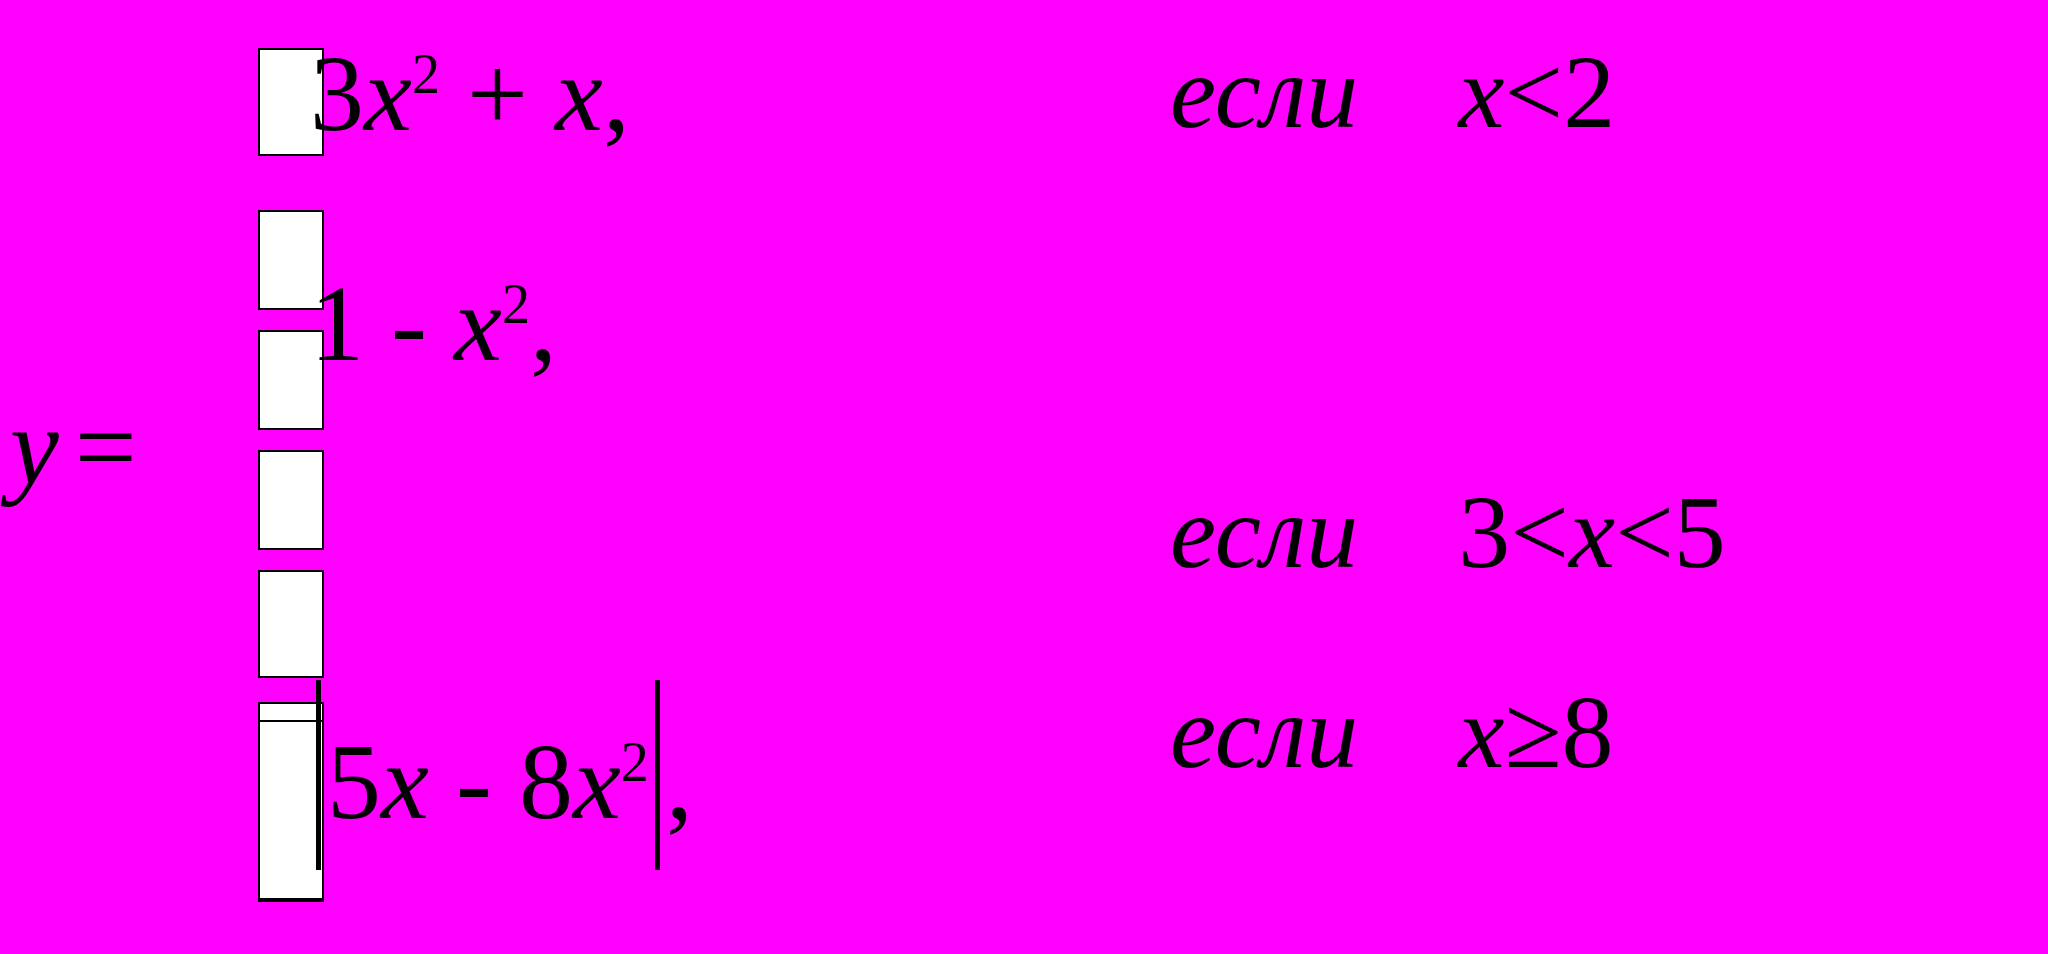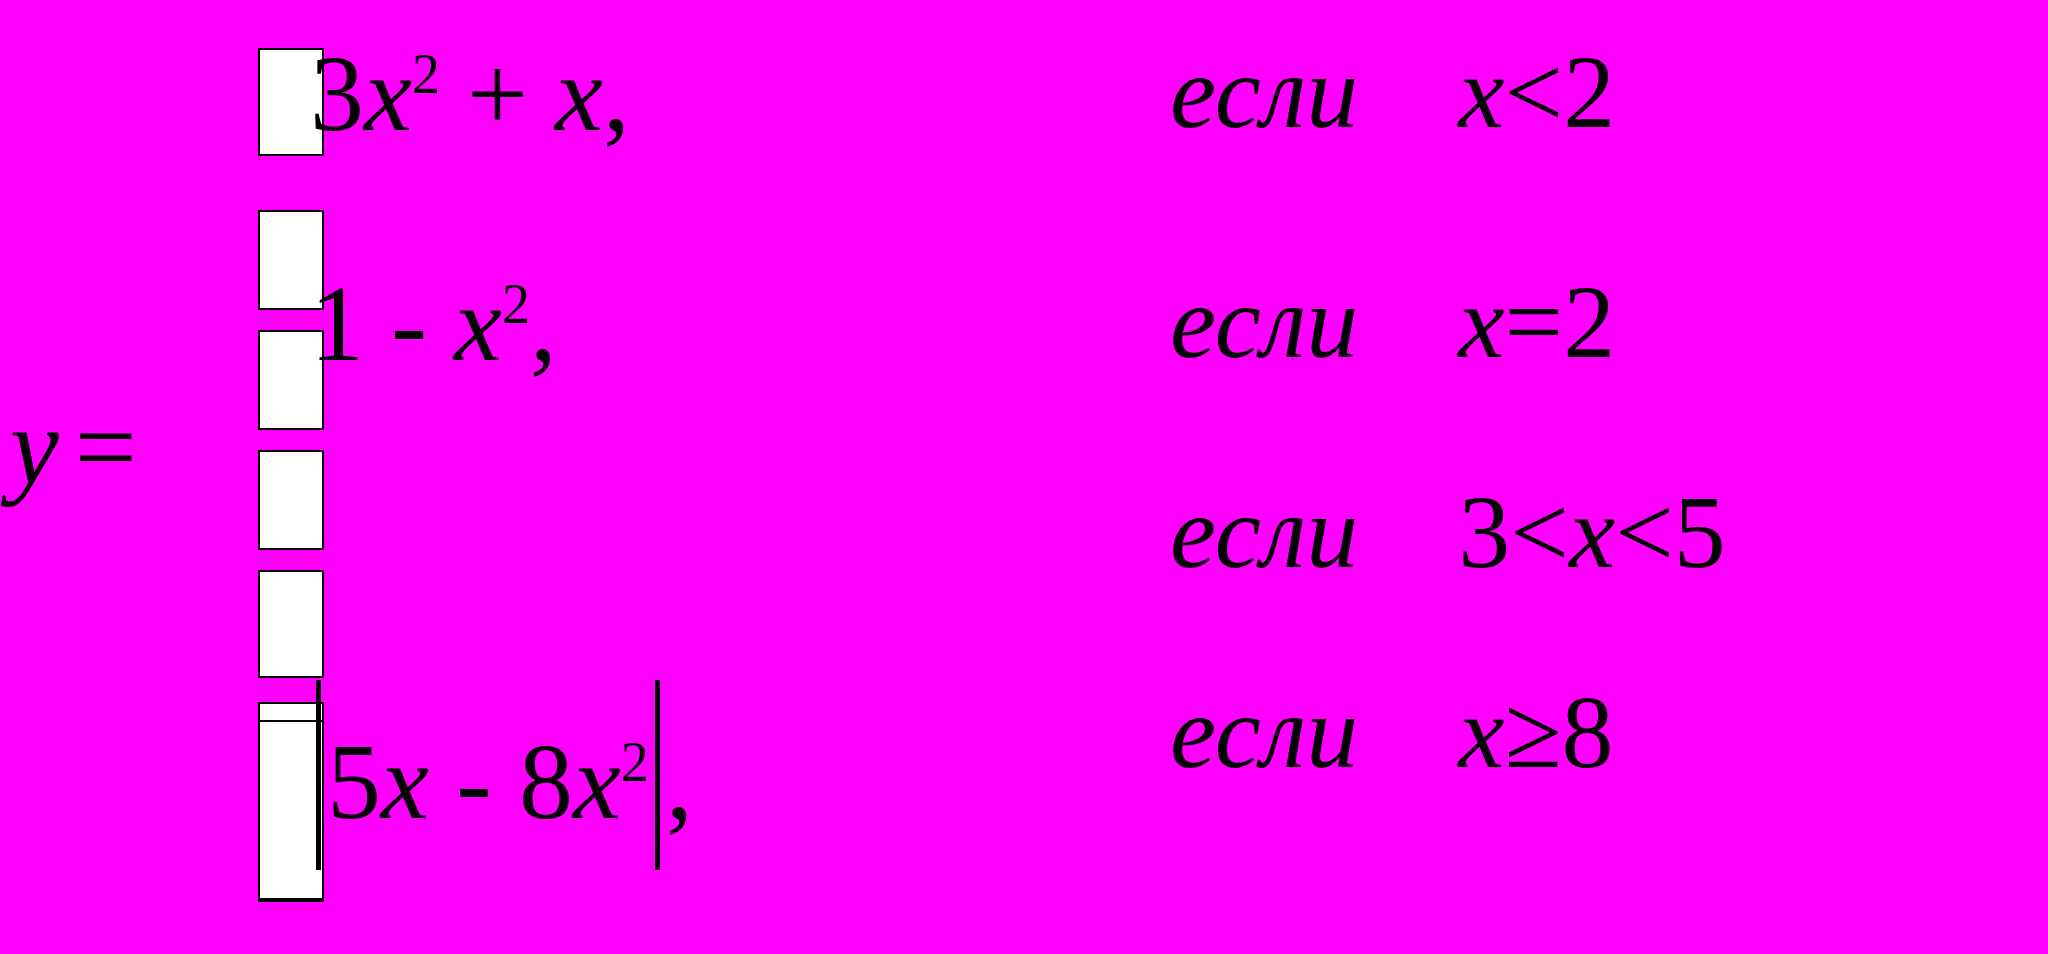--- a/index.html
+++ b/index.html
@@ -150,23 +150,20 @@
     </div>
     <div class="cond">
       <span class="ifword">если</span><span class="rel"><span>x</span><span class="op">&lt;</span><span class="num">2</span></span>
     </div>
   </div>
 
   <div class="row row-2">
     <div class="expr">
       <span class="up">1 - </span><span class="it">x</span><sup class="pw">2</sup><span class="up">,</span>
     </div>
-    <div class="cond">
-      <span class="ifword">если</span><span class="rel"><span>x</span><span class="op">=</span><span class="num">2</span></span>
-    </div>
   </div>
 
   <div class="row row-3">
     <div class="cond">
       <span class="ifword">если</span><span class="rel"><span class="num">3</span><span class="op">&lt;</span><span>x</span><span class="op">&lt;</span><span class="num">5</span></span>
     </div>
   </div>
 
   <div class="row row-4">
     <div class="expr">

